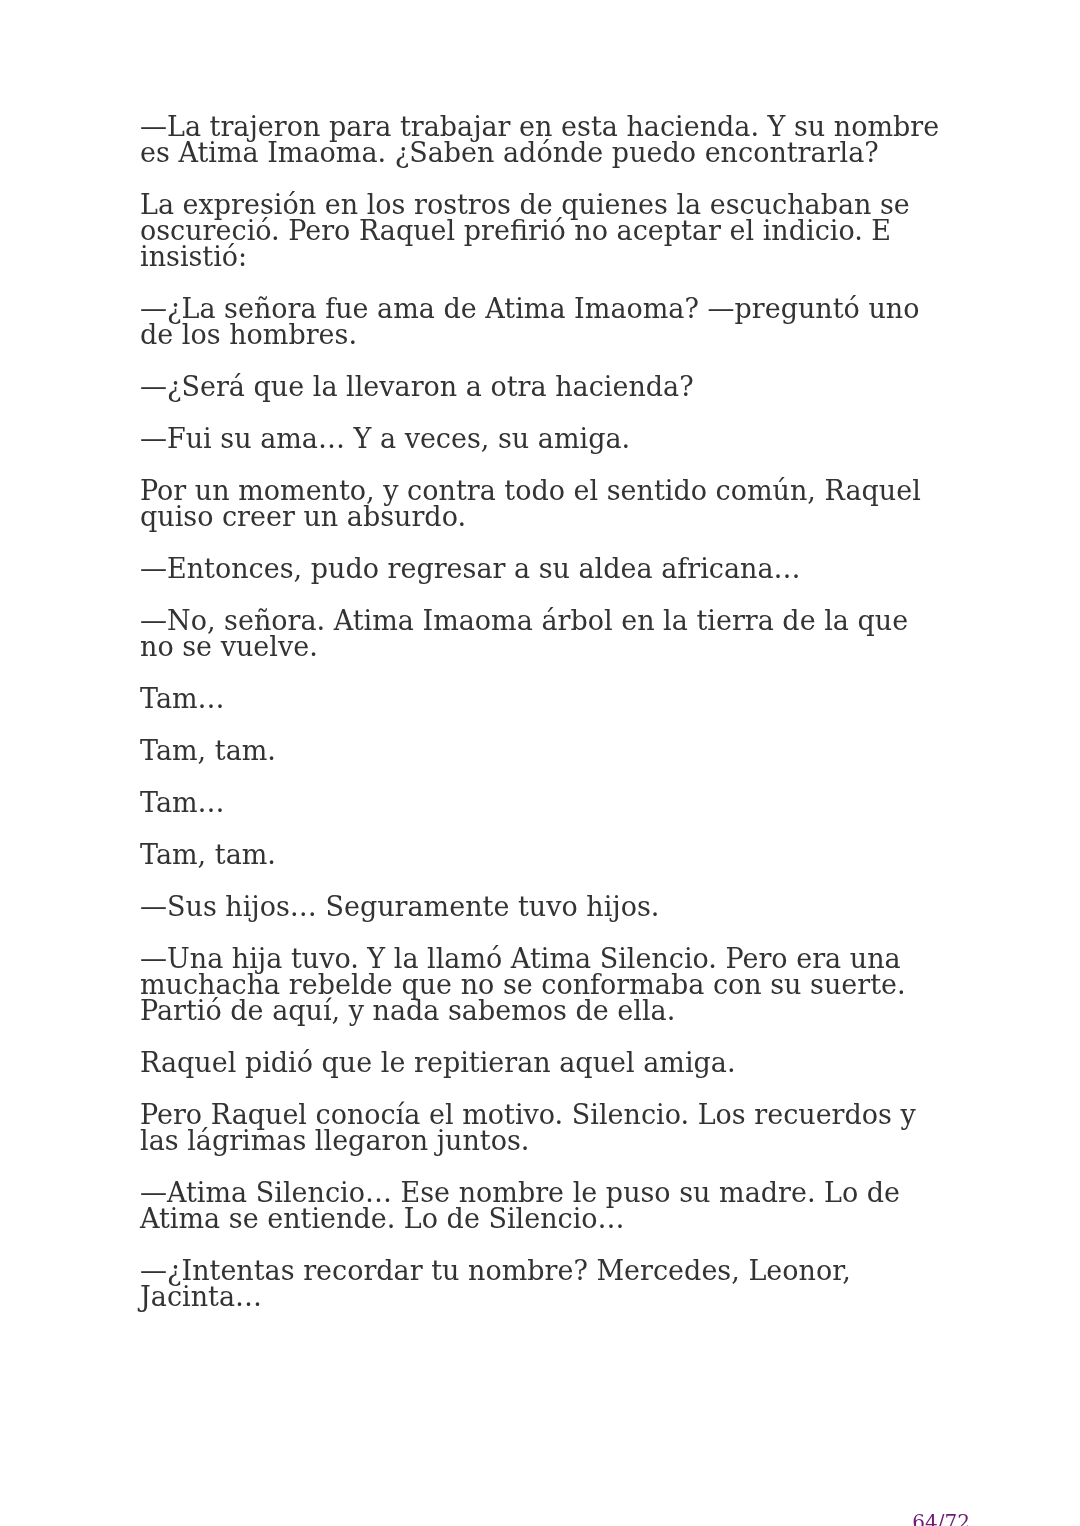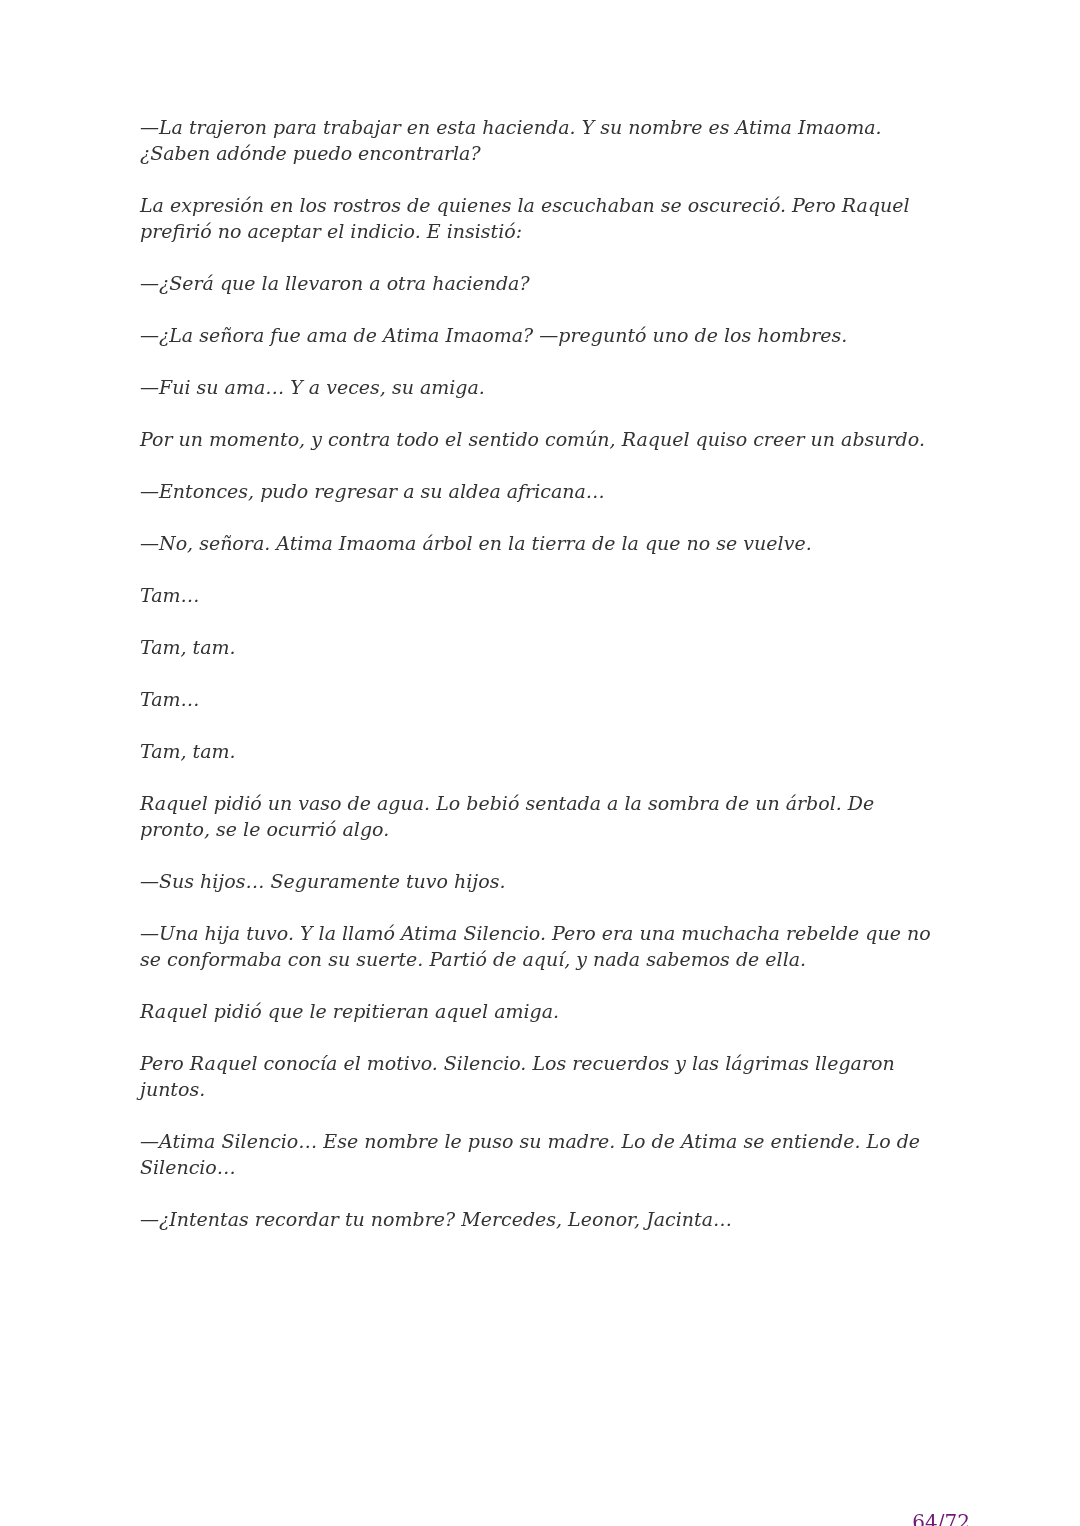--- a/index.html
+++ b/index.html
@@ -16,53 +16,51 @@
     color: #333333;
   }
   .page {
     position: absolute;
     left: 140px;
     top: 114px;
     width: 800px;
   }
   .para {
     margin: 0 0 26px 0;
-    font-size: 19px;
+    font-size: 27px;
     line-height: 26px;
     letter-spacing: 0px;
     white-space: normal;
-    font-style: italic;
   }
   .page-number {
     position: absolute;
     right: 110px;
     top: 1462px;
     font-size: 20px;
     line-height: 24px;
     color: #701a75;
     margin-top: 48px;
   }
 </style>
 </head>
 <body>
 
 <div class="page">
   <p class="para">—La trajeron para trabajar en esta hacienda. Y su nombre es Atima Imaoma. ¿Saben adónde puedo encontrarla?</p>
   <p class="para">La expresión en los rostros de quienes la escuchaban se oscureció. Pero Raquel prefirió no aceptar el indicio. E insistió:</p>
+  <p class="para">—¿La señora fue ama de Atima Imaoma? —preguntó uno de los hombres.</p>
   <p class="para">—¿Será que la llevaron a otra hacienda?</p>
-  <p class="para">—¿La señora fue ama de Atima Imaoma? —preguntó uno de los hombres.</p>
   <p class="para">—Fui su ama… Y a veces, su amiga.</p>
   <p class="para">Por un momento, y contra todo el sentido común, Raquel quiso creer un absurdo.</p>
   <p class="para">—Entonces, pudo regresar a su aldea africana…</p>
   <p class="para">—No, señora. Atima Imaoma árbol en la tierra de la que no se vuelve.</p>
   <p class="para">Tam…</p>
   <p class="para">Tam, tam.</p>
   <p class="para">Tam…</p>
   <p class="para">Tam, tam.</p>
-  <p class="para">Raquel pidió un vaso de agua. Lo bebió sentada a la sombra de un árbol. De pronto, se le ocurrió algo.</p>
   <p class="para">—Sus hijos… Seguramente tuvo hijos.</p>
   <p class="para">—Una hija tuvo. Y la llamó Atima Silencio. Pero era una muchacha rebelde que no se conformaba con su suerte. Partió de aquí, y nada sabemos de ella.</p>
   <p class="para">Raquel pidió que le repitieran aquel amiga.</p>
   <p class="para">Pero Raquel conocía el motivo. Silencio. Los recuerdos y las lágrimas llegaron juntos.</p>
   <p class="para">—Atima Silencio… Ese nombre le puso su madre. Lo de Atima se entiende. Lo de Silencio…</p>
   <p class="para">—¿Intentas recordar tu nombre? Mercedes, Leonor, Jacinta…</p>
 </div>
 
 <div class="page-number">64/72</div>
 

